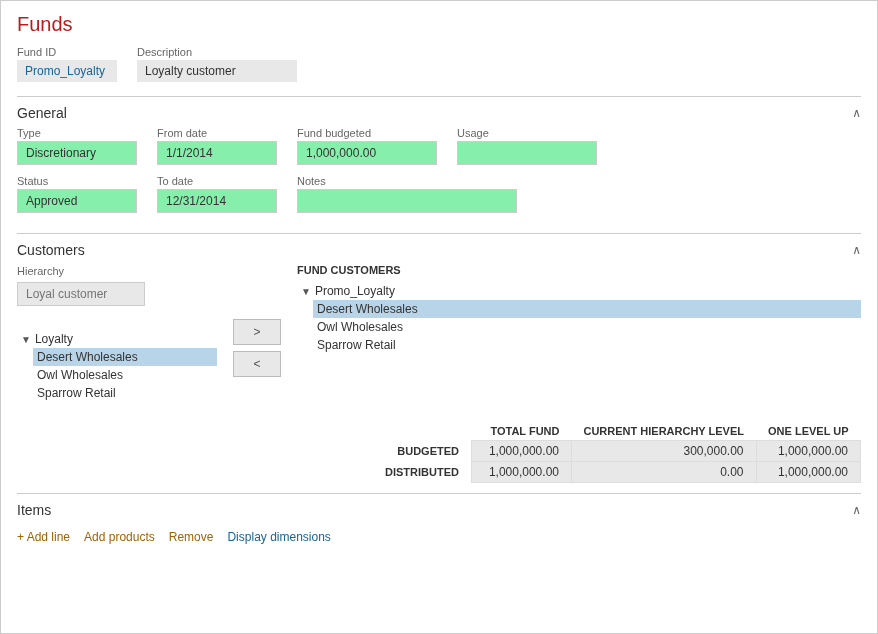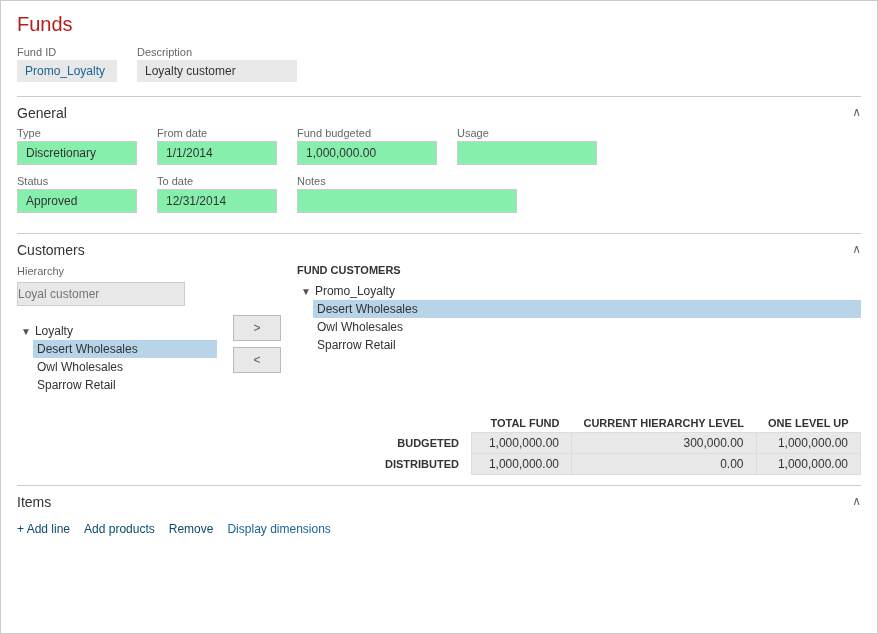--- a/index.html
+++ b/index.html
@@ -50,21 +50,21 @@
     .field-input.blue-text {
       color: #1a6496;
     }
     .section {
       border-top: 1px solid #ccc;
       margin-bottom: 0;
     }
     .section-header {
       display: flex;
       justify-content: space-between;
-      align-items: flex-start;
+      align-items: center;
       padding: 8px 0 6px 0;
       cursor: pointer;
       gap: 28px;
     }
     .section-title {
       font-size: 14px;
       font-weight: 400;
       color: #333;
     }
     .chevron {
@@ -155,25 +155,25 @@
     .tree-item .item-text {
       font-size: 12px;
       color: #333;
     }
     .tree-children {
       padding-left: 16px;
     }
     .hierarchy-input {
       background: #e8e8e8;
       border: 1px solid #ccc;
-      padding: 4px 0;
+      padding: 4px 8px;
       font-size: 12px;
       color: #999;
-      width: 168px;
-      margin-bottom: 8px;
+      width: 128px;
+      margin-bottom: 16px;
     }
 
     
     .fund-stats {
       margin-top: 20px;
       display: flex;
       justify-content: flex-end;
     }
     .stats-table {
       border-collapse: collapse;
@@ -204,21 +204,21 @@
 
     
     .items-toolbar {
       display: flex;
       align-items: center;
       gap: 14px;
       padding: 6px 0 8px 0;
     }
     .toolbar-btn {
       font-size: 12px;
-      color: #0c4a6e;
+      color: #a16207;
       cursor: pointer;
       background: none;
       border: none;
       display: flex;
       align-items: center;
       gap: 4px;
     }
     .toolbar-btn.blue {
       color: #1a6496;
     }

